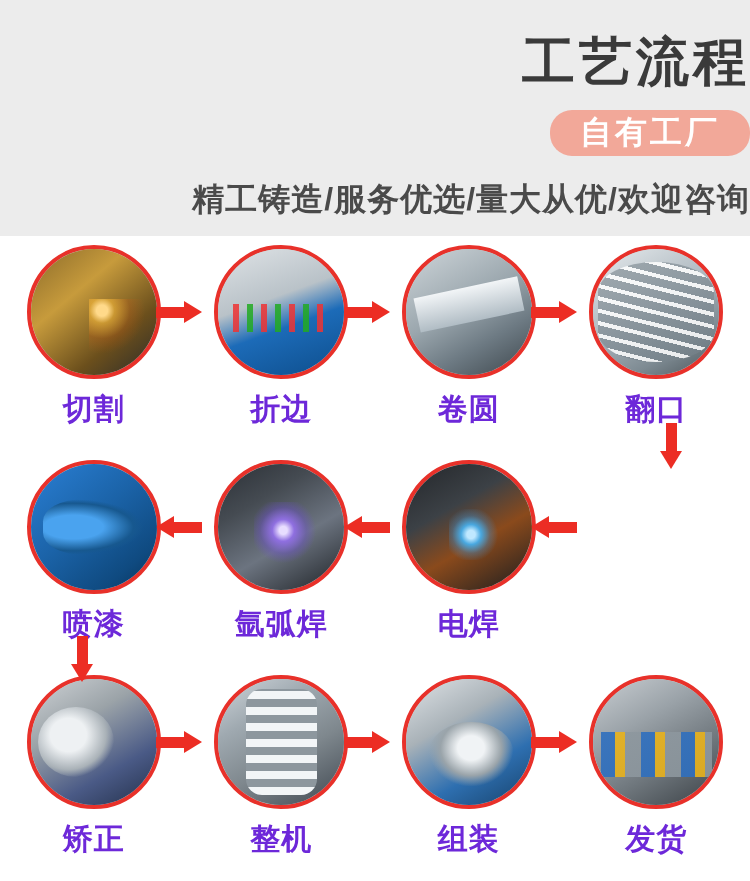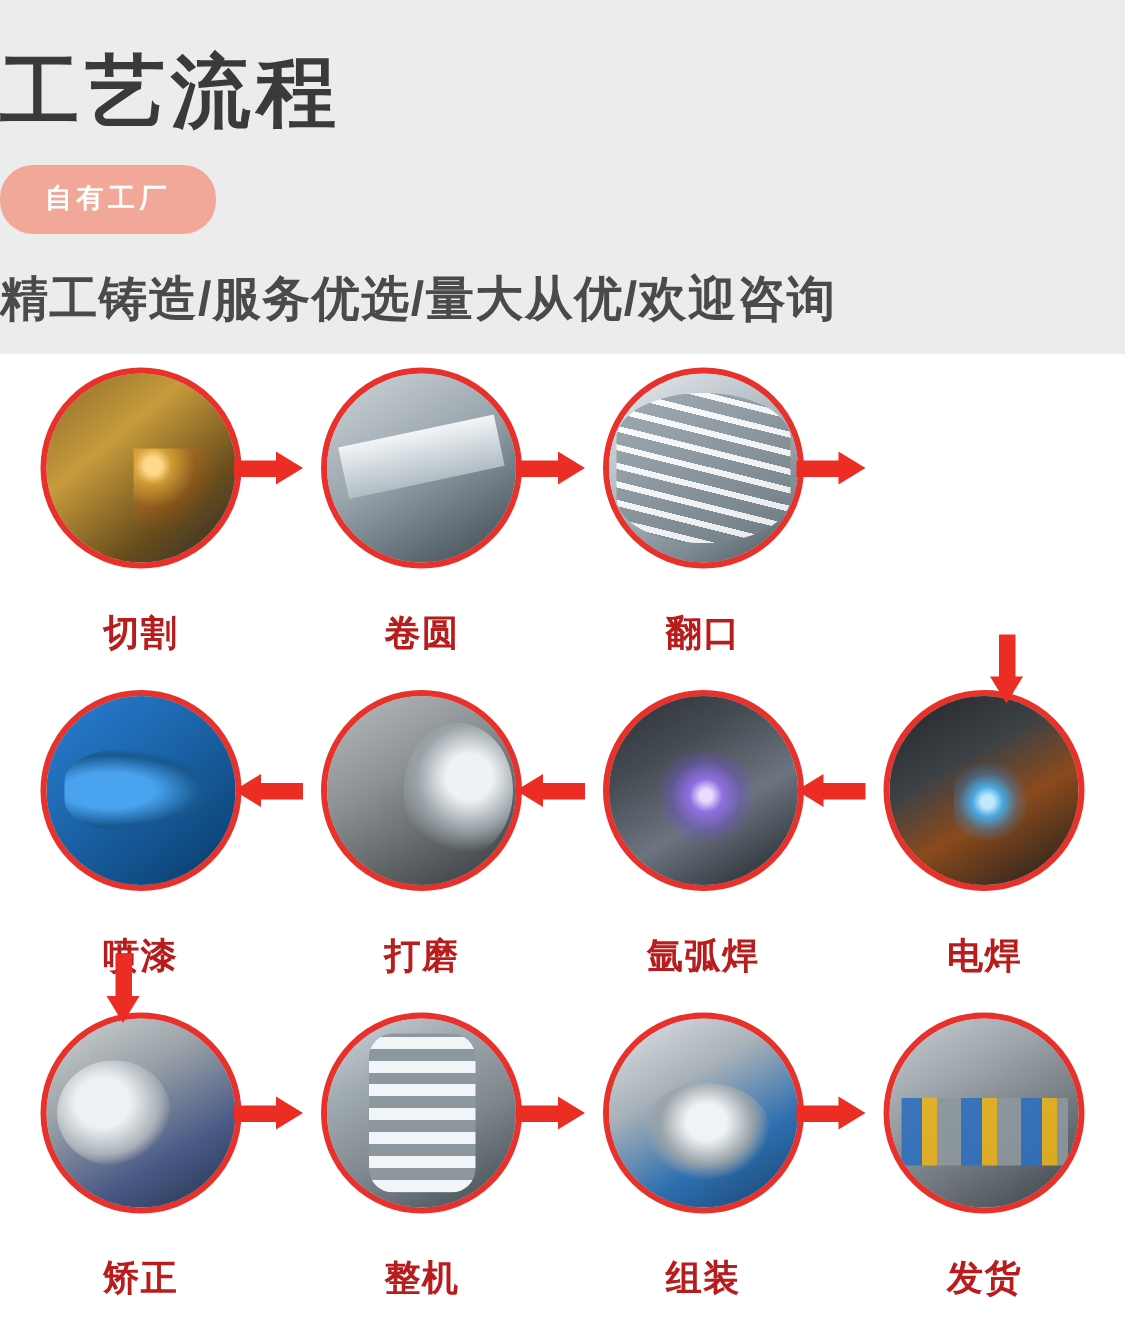--- a/index.html
+++ b/index.html
@@ -12,35 +12,35 @@
     overflow: hidden;
   }
 
   
   .header {
     width: 750px;
     height: 236px;
     background: #ececec;
     display: flex;
     flex-direction: column;
-    align-items: flex-start;
+    align-items: flex-end;
     padding-top: 30px;
   }
   .header-title {
     font-size: 53px;
     font-weight: bold;
     color: #3a3a3a;
     letter-spacing: 4px;
     line-height: 64px;
   }
   .badge {
     margin-top: 16px;
     background: #f2a899;
     color: #ffffff;
-    font-size: 18px;
+    font-size: 32px;
     font-weight: bold;
     border-radius: 22px;
     padding: 8px 30px 10px 30px;
     letter-spacing: 3px;
     line-height: 28px;
   }
   .header-sub {
     margin-top: 22px;
     font-size: 32px;
     color: #4a4a4a;
@@ -76,24 +76,24 @@
     overflow: hidden;
     position: relative;
     margin-top: 9px;
     background: #cfcfcf;
   }
   .circle .ph {
     position: absolute;
     inset: 0;
   }
   .caption {
-    margin-top: 27px;
-    font-size: 24px;
+    margin-top: 10px;
+    font-size: 30px;
     font-weight: bold;
-    color: #b91c1c;
+    color: #6d28d9;
     letter-spacing: 1px;
   }
 
   
   .arrow-h {
     position: absolute;
     top: 66px;
     width: 46px;
     height: 20px;
   }
@@ -190,20 +190,26 @@
 
   <div class="row">
     <div class="cell">
       <div class="circle">
           <div class="ph g1"></div>
         </div>
       <div class="caption">切割</div>
     </div>
     <div class="cell">
       <div class="circle">
+          <div class="ph g2"></div>
+        </div>
+      <div class="caption">折边</div>
+    </div>
+    <div class="cell">
+      <div class="circle">
           <div class="ph g3"></div>
         </div>
       <div class="caption">卷圆</div>
     </div>
     <div class="cell">
       <div class="circle">
           <div class="ph g4"></div>
         </div>
       <div class="caption">翻口</div>
     </div>
@@ -221,26 +227,20 @@
         <div class="head"></div>
       </div>
   </div>
 
   <div class="row">
     <div class="cell">
       <div class="circle">
           <div class="ph g5"></div>
         </div>
       <div class="caption">喷漆</div>
-    </div>
-    <div class="cell">
-      <div class="circle">
-          <div class="ph g6"></div>
-        </div>
-      <div class="caption">打磨</div>
     </div>
     <div class="cell">
       <div class="circle">
           <div class="ph g8"></div>
         </div>
       <div class="caption">氩弧焊</div>
     </div>
     <div class="cell">
       <div class="circle">
           <div class="ph g7"></div>

